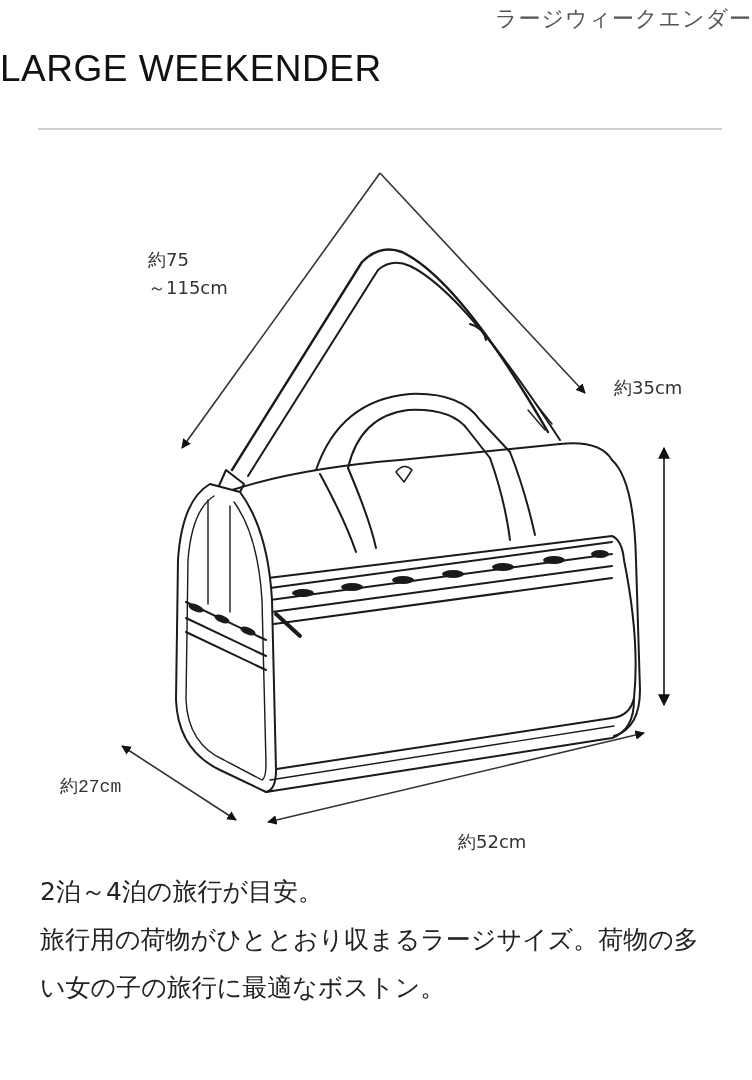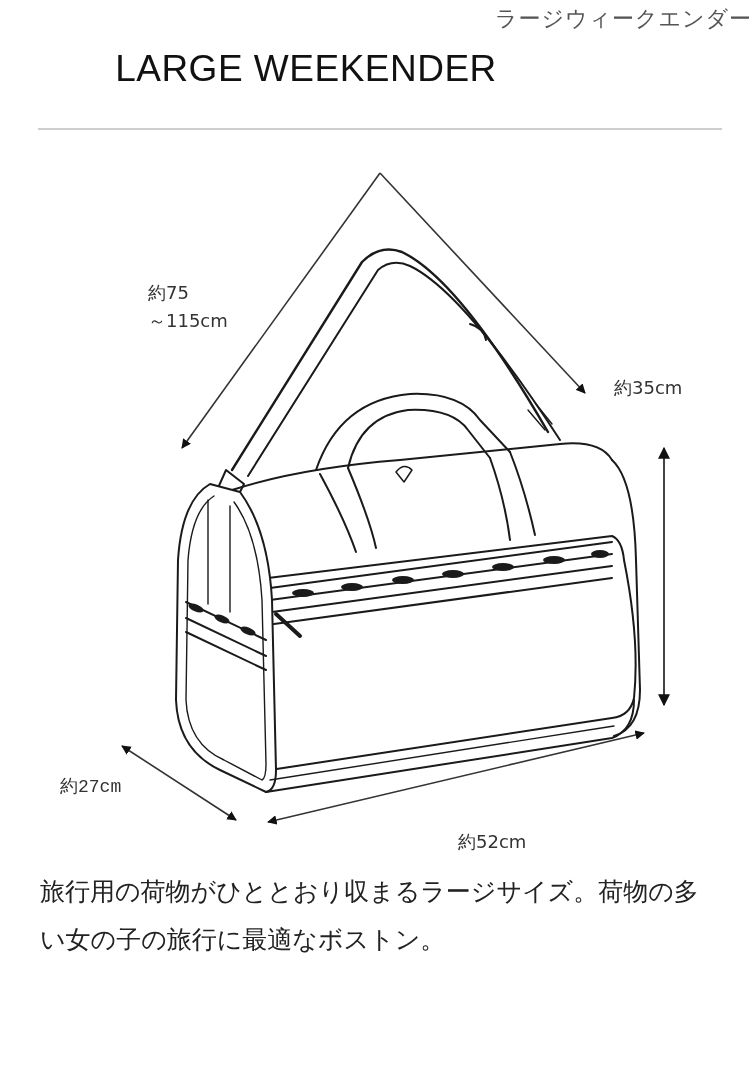--- a/index.html
+++ b/index.html
@@ -1,26 +1,26 @@
 <!DOCTYPE html>
 <html><head>
 <meta charset="utf-8">
 <style>
   html, body { margin: 0; padding: 0; background: #ffffff; }
   body { width: 752px; height: 1080px; position: relative; overflow: hidden;
          font-family: "DejaVu Sans", "Liberation Sans", sans-serif; color: #1a1a1a; }
   .subtitle { position: absolute; top: 4px; left: 0; width: 752px; text-align: right;
               font-size: 22px; color: #555; letter-spacing: 1px; }
-  .title { position: absolute; top: 48px; left: 0; width: 612px; text-align: center;
+  .title { position: absolute; top: 48px; left: 0; width: 612px; 
            font-family: "Liberation Sans", sans-serif; font-size: 37px; color: #111;
            letter-spacing: 0.5px; }
   .divider { position: absolute; top: 128px; left: 38px; width: 684px; height: 2px; background: #cfcfcf; }
   .diagram { position: absolute; top: 140px; left: 0; width: 752px; height: 720px; }
   .label { position: absolute; font-size: 18px; color: #333; white-space: nowrap; }
-  .lbl-strap { left: 148px; top: 246px; line-height: 28px; margin-top: 33px; }
+  .lbl-strap { left: 148px; top: 246px; line-height: 28px; }
   .lbl-height { left: 614px; top: 376px; }
   .lbl-depth { left: 60px; top: 774px; font-family: Liberation Mono, monospace; }
   .lbl-width { left: 458px; top: 830px; }
   .desc { position: absolute; left: 40px; top: 868px; width: 680px; font-size: 25px;
           line-height: 48px; color: #222; }
   .desc p { margin: 0; }
 </style>
 </head>
 <body>
 
@@ -109,14 +109,15 @@
 
 <div class="label lbl-strap">
   <div>約75</div>
   <div>～115cm</div>
 </div>
 <div class="label lbl-height">約35cm</div>
 <div class="label lbl-depth">約27cm</div>
 <div class="label lbl-width">約52cm</div>
 
 <div class="desc">
+  <p>2泊～4泊の旅行が目安。</p>
   <p>旅行用の荷物がひととおり収まるラージサイズ。荷物の多い女の子の旅行に最適なボストン。</p>
 </div>
 
 </body></html>

